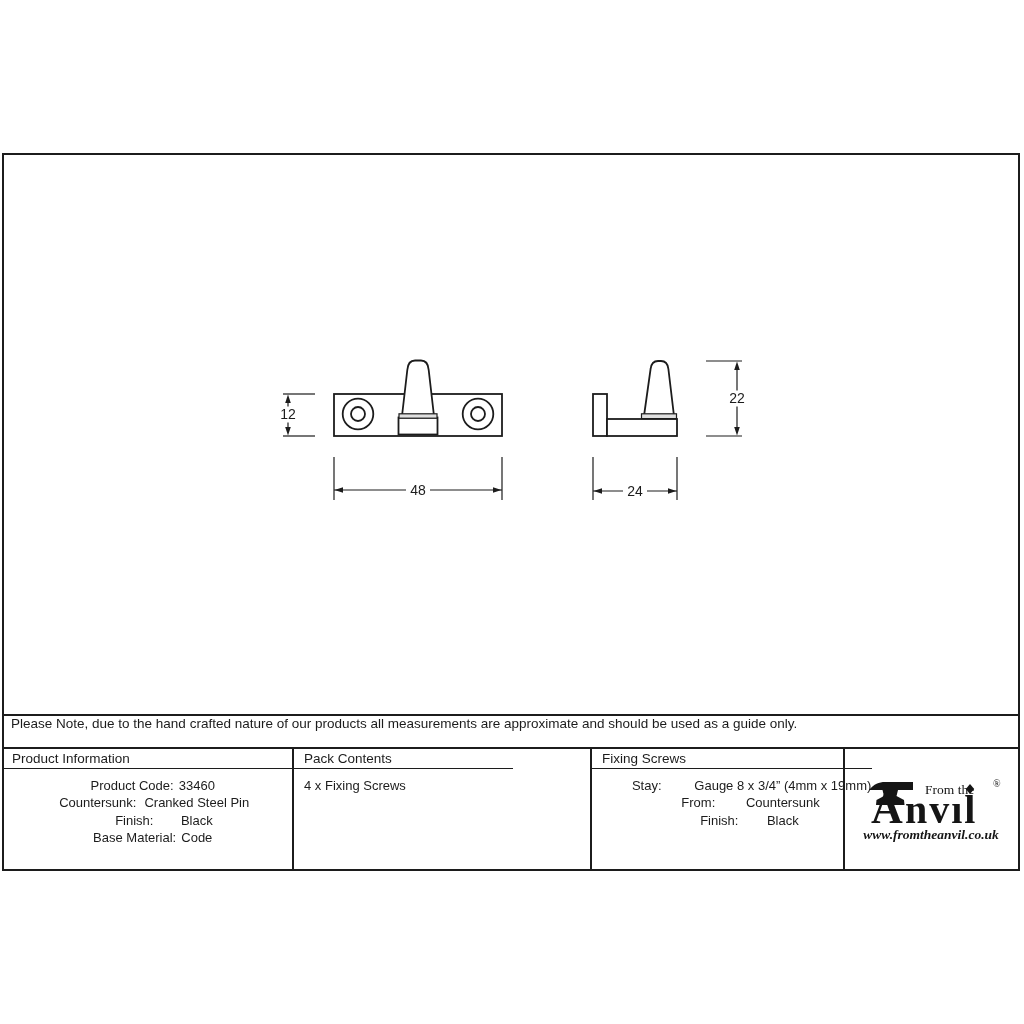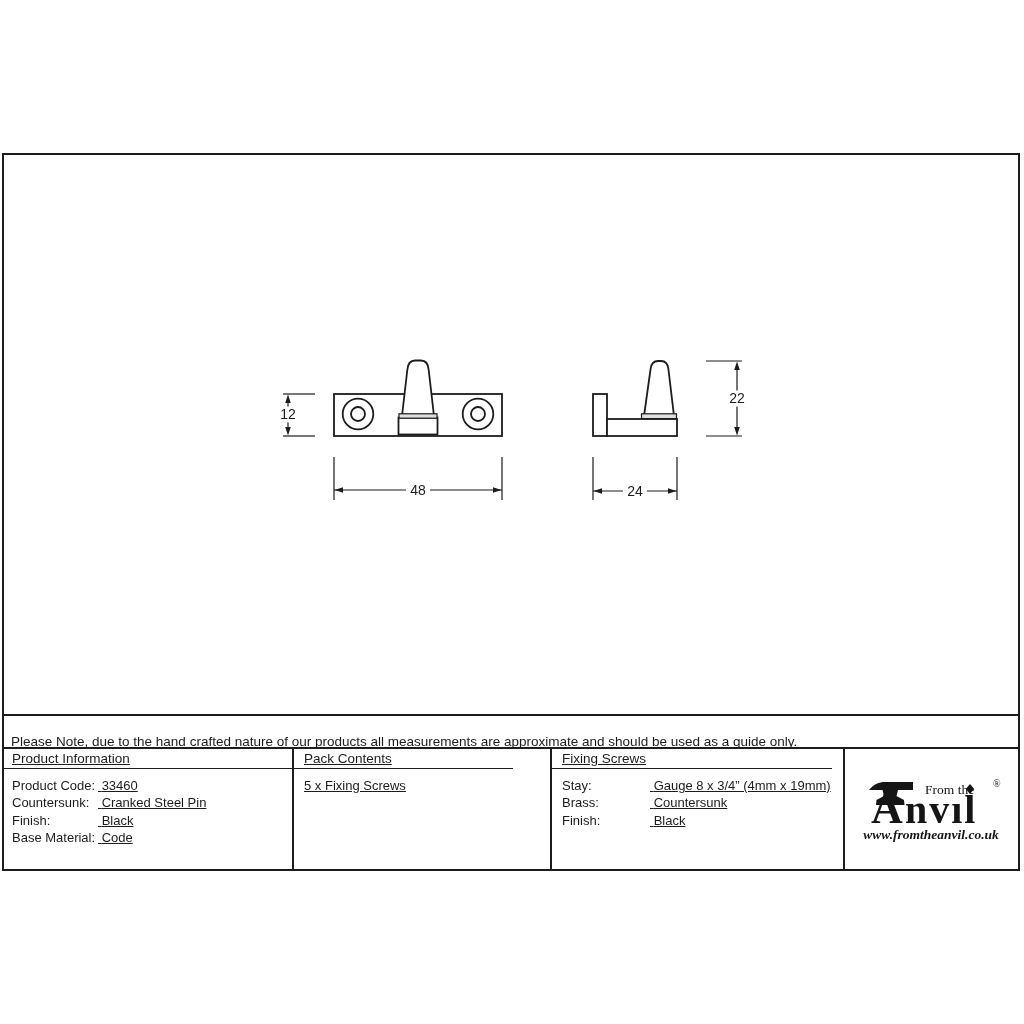--- a/index.html
+++ b/index.html
@@ -37,58 +37,57 @@
     fill: #1c1c1c;
   }
   
   .note-bar {
     position: absolute;
     left: 2px; top: 714px;
     width: 1018px; height: 35px;
     box-sizing: border-box;
     border-top: 2px solid #1c1c1c;
     display: flex;
-    align-items: flex-end;
+    align-items: flex-start;
     padding-left: 9px;
     font-size: 13.5px;
     background: #ffffff;
   }
   
   .spec-table {
     position: absolute;
     left: 2px; top: 747px;
     width: 1018px; height: 124px;
     box-sizing: border-box;
     border-top: 2px solid #1c1c1c;
     background: #ffffff;
   }
   .col {
     position: absolute;
     top: 0;
     height: 122px;
     box-sizing: border-box;
-    text-decoration: underline;
   }
   .col-1 { left: 0; width: 290px; }
   .col-2 { left: 290px; width: 221px; border-left: 2px solid #1c1c1c; }
-  .col-3 { left: 548px; width: 282px; border-left: 2px solid #1c1c1c; }
+  .col-3 { left: 588px; width: 282px; border-left: 2px solid #1c1c1c; }
   .col-4 { left: 841px; width: 177px; border-left: 2px solid #1c1c1c; }
   .col-header {
     height: 19px;
     line-height: 19px;
     border-bottom: 1.5px solid #1c1c1c;
     padding-left: 10px;
     font-size: 13.5px;
     box-sizing: content-box;
   }
   .col-body {
     padding: 8px 0 0 10px;
     font-size: 13px;
   }
-  .kv { line-height: 17.4px; white-space: nowrap; }
+  .kv { line-height: 17.4px; white-space: nowrap; text-align: center; }
   .kv .k { display: inline-block; width: 86px; }
   .col-3 .kv .k { width: 88px; }
   .pline { line-height: 17.4px; white-space: nowrap; }
   .logo-wrap {
     width: 175px; height: 122px;
     display: flex; align-items: center; justify-content: center;
   }
 </style>
 </head>
 <body>
@@ -180,33 +179,33 @@
         <div class="kv">
           <span class="k">Base Material:</span>
           <span class="v">Code</span>
         </div>
       </div>
     </div>
 
     <div class="col col-2">
       <div class="col-header">Pack Contents</div>
       <div class="col-body">
-        <div class="pline">5 x Fixing Screws</div>
+        <div class="pline">4 x Fixing Screws</div>
       </div>
     </div>
 
     <div class="col col-3">
       <div class="col-header">Fixing Screws</div>
       <div class="col-body">
         <div class="kv">
           <span class="k">Stay:</span>
           <span class="v">Gauge 8 x 3/4” (4mm x 19mm)</span>
         </div>
         <div class="kv">
-          <span class="k">Brass:</span>
+          <span class="k">From:</span>
           <span class="v">Countersunk</span>
         </div>
         <div class="kv">
           <span class="k">Finish:</span>
           <span class="v">Black</span>
         </div>
       </div>
     </div>
 
     <div class="col col-4">

